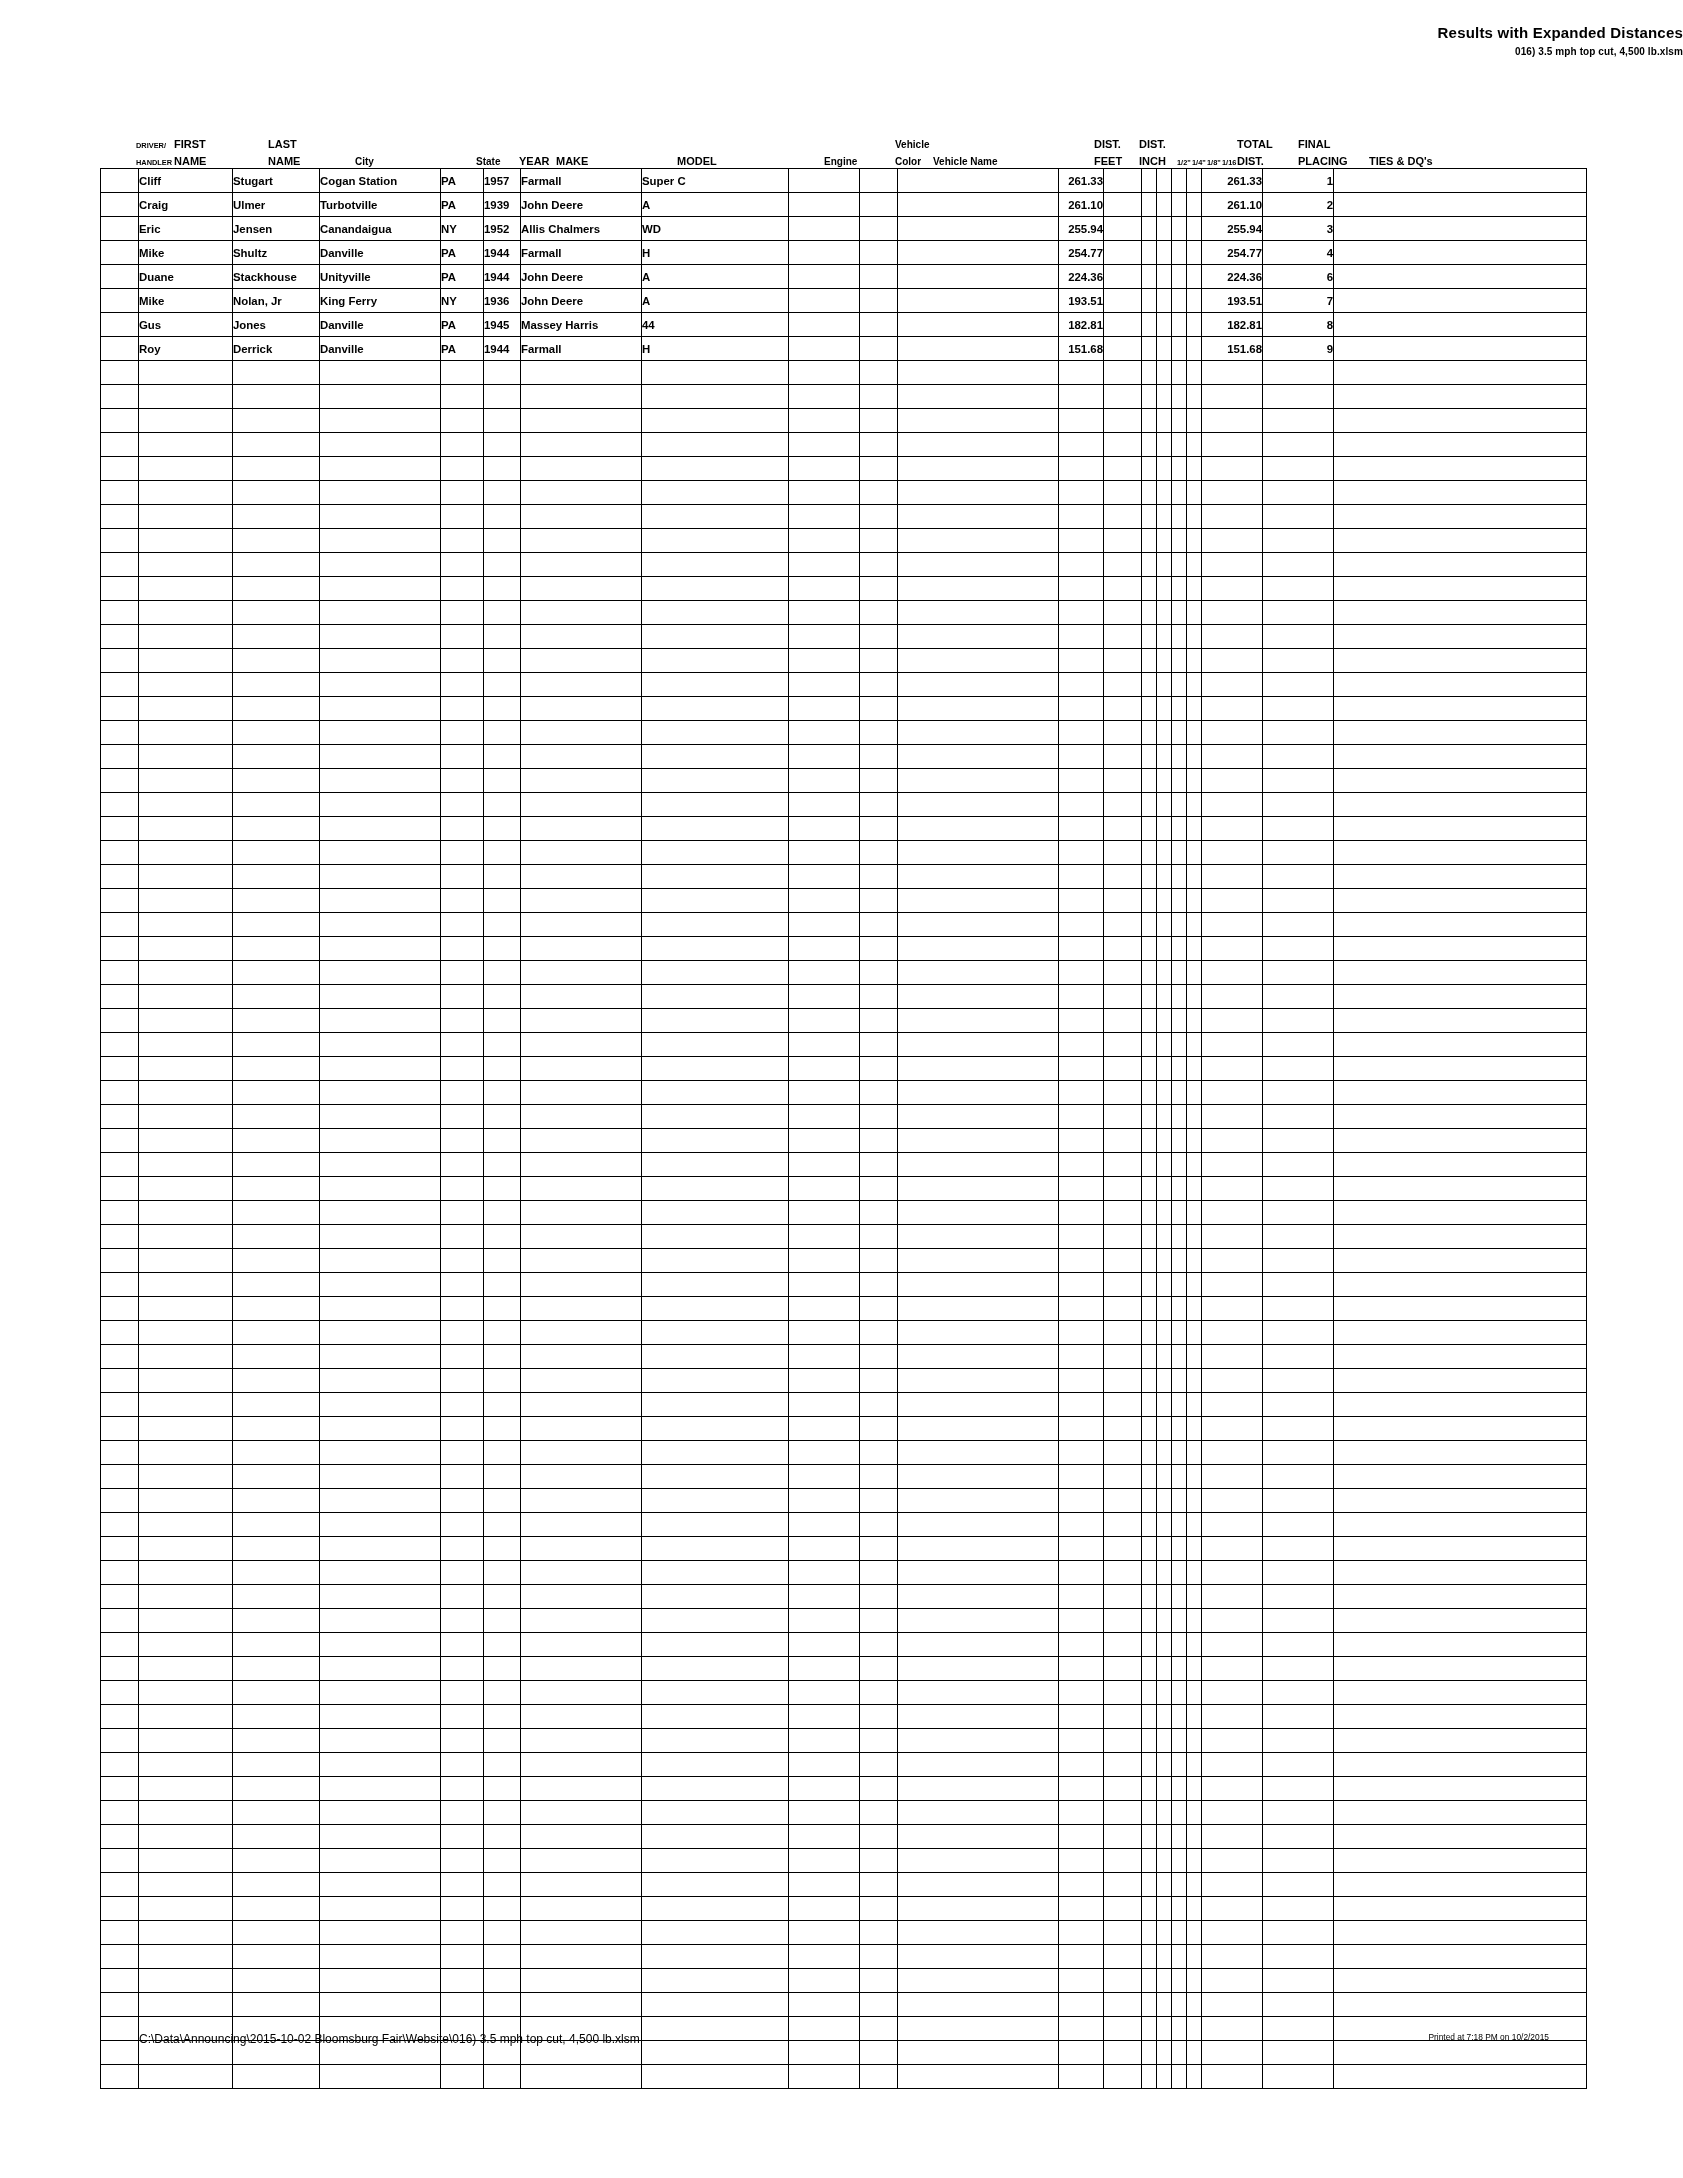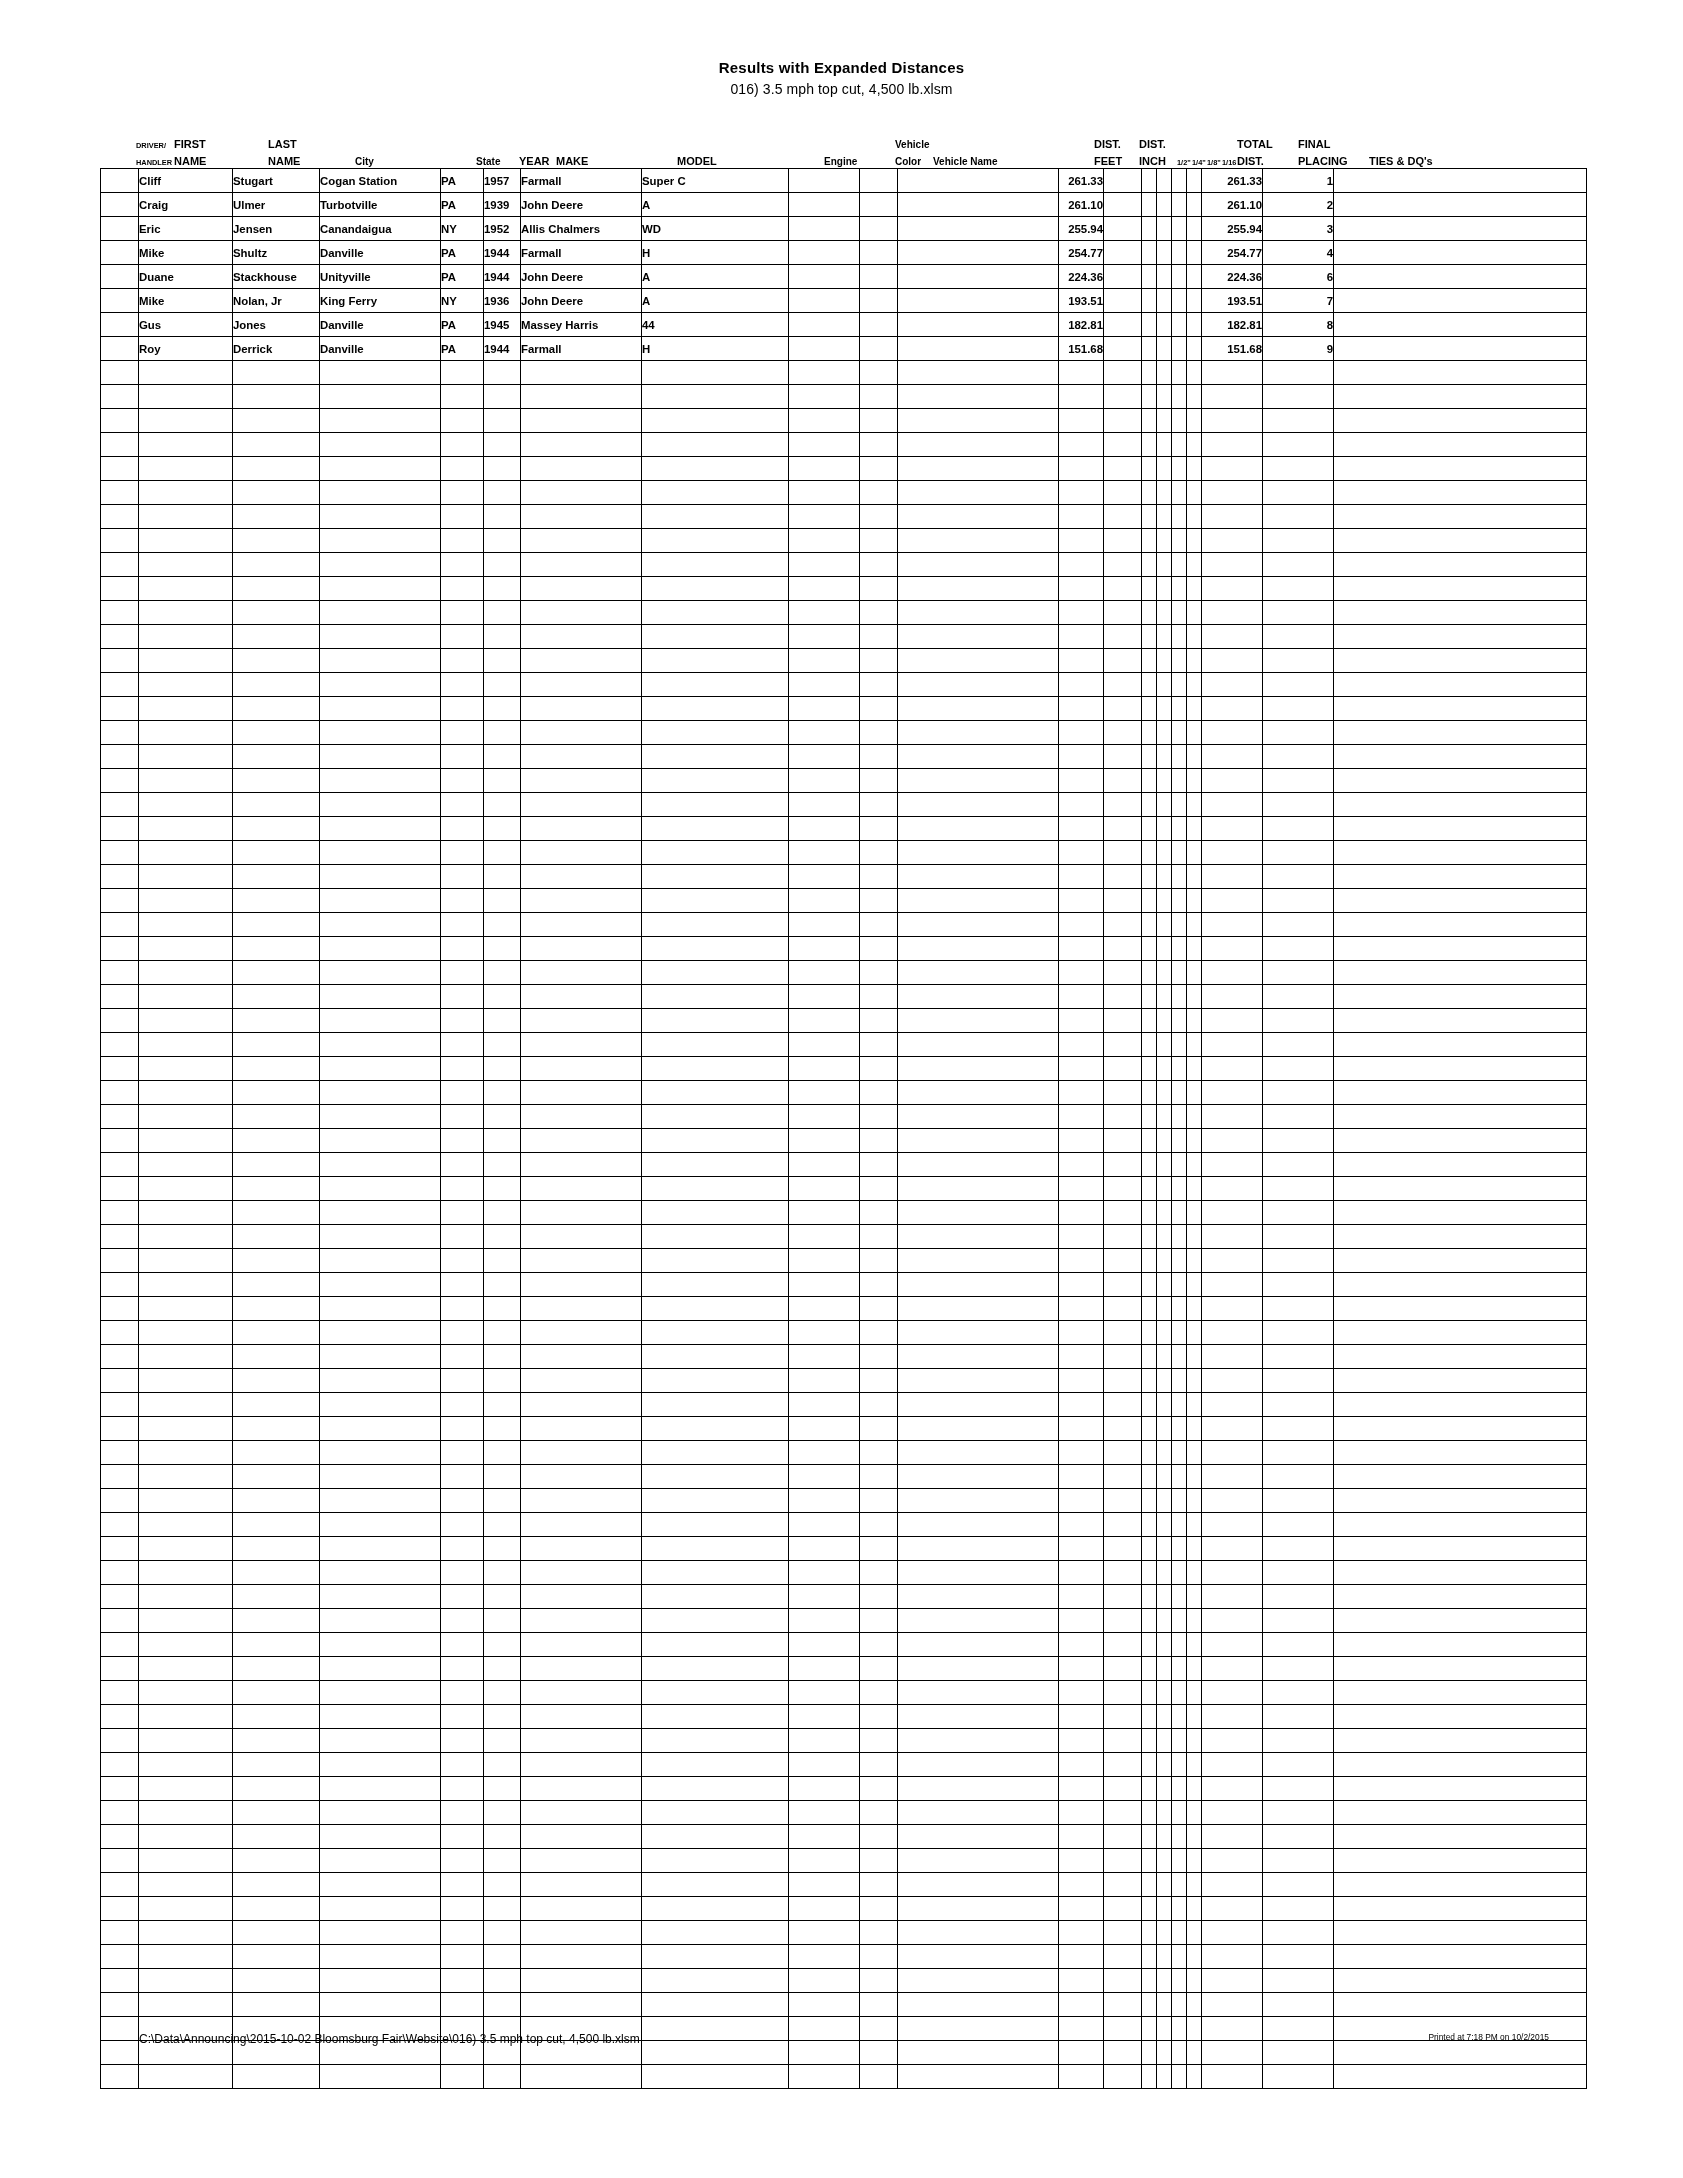--- a/index.html
+++ b/index.html
@@ -16,31 +16,31 @@
     overflow: hidden;
   }
   .page {
     position: absolute;
     left: 0; top: 0;
     width: 1683px;
     height: 2178px;
     background: #ffffff;
   }
   .title-block {
-    text-align: center;
-    margin-top: 59px;
+    text-align: right;
+    margin-top: 24px;
   }
   .title-main {
     font-size: 15px;
     font-weight: bold;
     letter-spacing: 0.2px;
   }
   .title-sub {
-    font-size: 14px;
-    font-weight: normal;
+    font-size: 10px;
+    font-weight: bold;
     margin-top: 5px;
     letter-spacing: 0.1px;
   }
   .sheet-wrap {
     position: absolute;
     left: 100px;
     top: 134px;
     width: 1484px;
   }
   table.grid {

